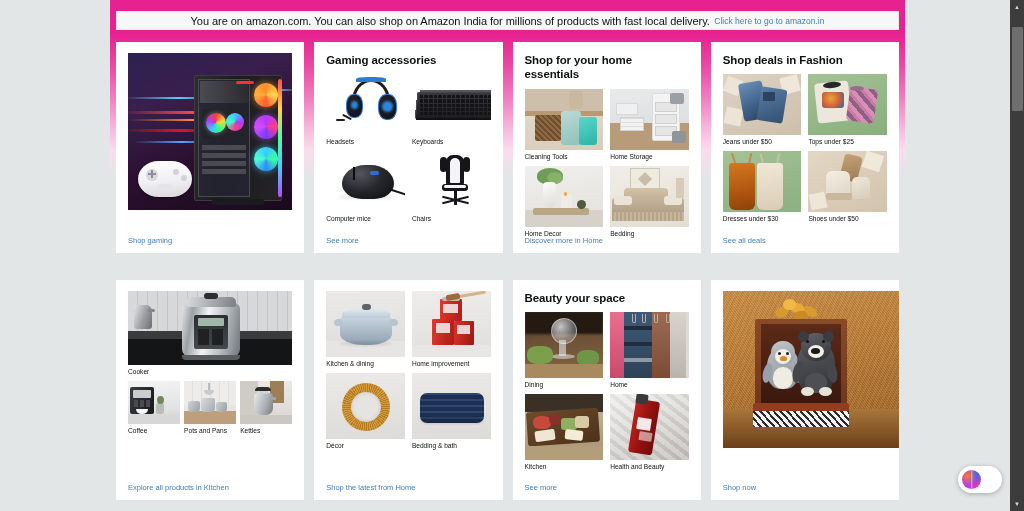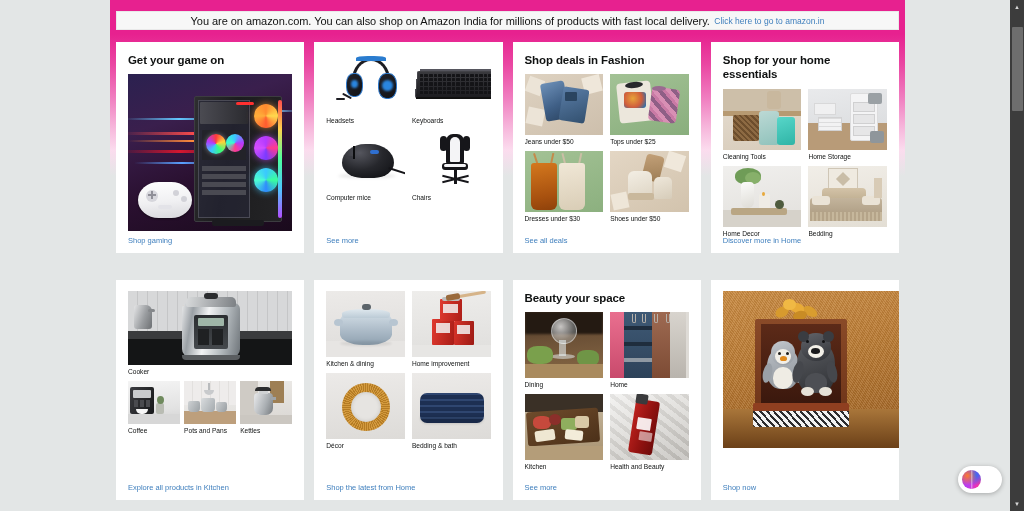--- a/index.html
+++ b/index.html
@@ -296,21 +296,20 @@
 
     <div id="locale-banner">
       <span class="txt">You are on amazon.com. You can also shop on Amazon India for millions of products with fast local delivery.</span>
       <span>&nbsp;</span>
       <a class="lnk" href="#">Click here to go to amazon.in</a>
     </div>
 
     <div class="grid-row" id="row-top">
 
       <div class="card">
-        <h2>Get your game on</h2>
         <div class="big-img pc-scene" style="height:157px;">
           <div class="pc-streak" style="left:-4px;top:44px;width:110px;background:linear-gradient(90deg,rgba(80,190,255,0),#63c8ff,rgba(80,190,255,0));"></div>
           <div class="pc-streak" style="left:-6px;top:58px;width:150px;height:3px;background:linear-gradient(90deg,rgba(255,60,60,0),#ff4d4d,rgba(255,60,60,0));"></div>
           <div class="pc-streak" style="left:0px;top:66px;width:130px;background:linear-gradient(90deg,rgba(255,120,60,0),#ff8a3d,rgba(255,120,60,0));"></div>
           <div class="pc-streak" style="left:-8px;top:76px;width:120px;height:3px;background:linear-gradient(90deg,rgba(200,20,40,0),#d41730,rgba(200,20,40,0));"></div>
           <div class="pc-streak" style="left:6px;top:88px;width:96px;background:linear-gradient(90deg,rgba(90,160,255,0),#5aa0ff,rgba(90,160,255,0));"></div>
           <div class="pc-streak" style="left:120px;top:36px;width:52px;background:linear-gradient(90deg,rgba(120,200,255,0),#78c8ff,rgba(120,200,255,0));"></div>
 
           <div class="pc-case" style="left:66px;top:22px;width:88px;height:126px;"></div>
           <div class="pc-glass" style="left:70px;top:26px;width:52px;height:118px;"></div>
@@ -336,20 +335,21 @@
           <div class="ph" style="left:20px;top:120px;width:8px;height:2px;background:#8f8f98;"></div>
           <div class="ph" style="left:23px;top:117px;width:2px;height:8px;background:#8f8f98;"></div>
           <div class="ph" style="left:45px;top:116px;width:6px;height:6px;background:#d2d2d8;border-radius:50%;"></div>
           <div class="ph" style="left:53px;top:122px;width:6px;height:6px;background:#d2d2d8;border-radius:50%;"></div>
           <div class="ph" style="left:30px;top:131px;width:14px;height:4px;background:#e3e3e8;border-radius:2px;"></div>
         </div>
         <a class="card-link" href="#">Shop gaming</a>
       </div>
 
       <div class="card">
+        <h2>Gaming accessories</h2>
         <div class="quad">
 
           <div class="tile">
             <div class="tile-img" style="height:61px;background:#fff;">
               <div class="hs-band" style="left:26px;top:5px;width:38px;height:22px;"></div>
               <div class="hs-cup" style="left:20px;top:20px;width:17px;height:24px;"></div>
               <div class="hs-cup" style="left:52px;top:20px;width:19px;height:26px;"></div>
               <div class="hs-glow" style="left:56px;top:27px;width:11px;height:11px;"></div>
               <div class="hs-glow" style="left:25px;top:27px;width:7px;height:8px;"></div>
               <div class="ph" style="left:30px;top:3px;width:30px;height:5px;background:#2a7ccf;border-radius:40% 40% 0 0;"></div>
@@ -476,75 +476,20 @@
               <div class="ch-part" style="left:42px;top:47px;width:3px;height:7px;"></div>
             </div>
             <div class="tile-cap">Chairs</div>
           </div>
 
         </div>
         <a class="card-link" href="#">See more</a>
       </div>
 
       <div class="card">
-        <h2>Shop deals in Fashion</h2>
-        <div class="quad">
-
-          <div class="tile">
-            <div class="tile-img" style="height:61px;background:linear-gradient(150deg,#ded2c1,#cdbfac);">
-              <div class="ph" style="left:2px;top:4px;width:16px;height:16px;background:#ece4d7;transform:rotate(20deg);"></div>
-              <div class="ph" style="left:58px;top:2px;width:18px;height:17px;background:#efe7da;transform:rotate(-14deg);"></div>
-              <div class="ph" style="left:2px;top:34px;width:17px;height:17px;background:#ece4d7;transform:rotate(12deg);"></div>
-              <div class="ph" style="left:18px;top:8px;width:24px;height:38px;background:linear-gradient(160deg,#6d90b8,#3f5f86 60%,#2d4664);border-radius:3px;transform:rotate(-10deg);"></div>
-              <div class="ph" style="left:36px;top:14px;width:26px;height:34px;background:linear-gradient(150deg,#5b7ea8,#32506f);border-radius:3px;transform:rotate(9deg);"></div>
-              <div class="ph" style="left:40px;top:18px;width:12px;height:9px;background:#2a4460;border-radius:1px;"></div>
-            </div>
-            <div class="tile-cap">Jeans under $50</div>
-          </div>
-
-          <div class="tile">
-            <div class="tile-img" style="height:61px;background:linear-gradient(160deg,#a3c295,#89ae7d);">
-              <div class="ph" style="left:8px;top:8px;width:34px;height:40px;background:#ece7dc;border-radius:4px;transform:rotate(-6deg);"></div>
-              <div class="ph" style="left:15px;top:8px;width:18px;height:6px;background:#27272b;border-radius:50%;transform:rotate(-6deg);"></div>
-              <div class="ph" style="left:14px;top:18px;width:22px;height:16px;background:radial-gradient(circle at 40% 40%,#e8a33a,#cf5d3c 55%,#2f6fa8 90%);border-radius:3px;"></div>
-              <div class="ph" style="left:40px;top:14px;width:28px;height:34px;background:repeating-linear-gradient(42deg,#d88fb4 0 4px,#8f5f86 4px 8px,#c97aa5 8px 11px);border-radius:4px;transform:rotate(8deg);"></div>
-              <div class="ph" style="left:42px;top:12px;width:14px;height:5px;background:#9a6b90;border-radius:50%;"></div>
-            </div>
-            <div class="tile-cap">Tops under $25</div>
-          </div>
-
-          <div class="tile">
-            <div class="tile-img" style="height:61px;background:linear-gradient(160deg,#a3c295,#8cb07f);">
-              <div class="ph" style="left:10px;top:2px;width:2px;height:13px;background:#c48a4a;transform:rotate(-18deg);"></div>
-              <div class="ph" style="left:26px;top:2px;width:2px;height:13px;background:#c48a4a;transform:rotate(12deg);"></div>
-              <div class="ph" style="left:6px;top:12px;width:26px;height:47px;background:linear-gradient(170deg,#d4781e,#a8510f 70%,#8e410a);border-radius:3px 3px 6px 6px;"></div>
-              <div class="ph" style="left:38px;top:2px;width:2px;height:13px;background:#cbbfa6;transform:rotate(-14deg);"></div>
-              <div class="ph" style="left:54px;top:2px;width:2px;height:13px;background:#cbbfa6;transform:rotate(12deg);"></div>
-              <div class="ph" style="left:34px;top:12px;width:26px;height:47px;background:linear-gradient(170deg,#f0e7d6,#d9cdb6);border-radius:3px 3px 6px 6px;"></div>
-            </div>
-            <div class="tile-cap">Dresses under $30</div>
-          </div>
-
-          <div class="tile">
-            <div class="tile-img" style="height:61px;background:linear-gradient(150deg,#e3d6c4,#d2c3ad);">
-              <div class="ph" style="left:56px;top:2px;width:18px;height:17px;background:#f0e8db;transform:rotate(18deg);"></div>
-              <div class="ph" style="left:2px;top:42px;width:16px;height:16px;background:#eee6d8;transform:rotate(-12deg);"></div>
-              <div class="ph" style="left:34px;top:4px;width:18px;height:26px;background:linear-gradient(160deg,#c3a179,#9c7c54);border-radius:4px;transform:rotate(14deg);"></div>
-              <div class="ph" style="left:18px;top:20px;width:24px;height:28px;background:linear-gradient(160deg,#f3eee4,#ddd4c3);border-radius:6px 6px 3px 3px;"></div>
-              <div class="ph" style="left:18px;top:42px;width:26px;height:7px;background:#c9b89c;border-radius:2px;"></div>
-              <div class="ph" style="left:44px;top:26px;width:18px;height:22px;background:linear-gradient(160deg,#eee7da,#d6ccb9);border-radius:5px 5px 2px 2px;"></div>
-            </div>
-            <div class="tile-cap">Shoes under $50</div>
-          </div>
-
-        </div>
-        <a class="card-link" href="#">See all deals</a>
-      </div>
-
-      <div class="card">
         <h2>Shop for your home essentials</h2>
         <div class="quad">
 
           <div class="tile">
             <div class="tile-img" style="height:61px;background:linear-gradient(170deg,#e6ded2,#d8ccbb);">
               <div class="ph" style="left:0;top:0;width:100%;height:22px;background:#cdbfa9;"></div>
               <div class="ph" style="left:0;top:22px;width:100%;height:5px;background:#b79a72;"></div>
               <div class="ph" style="left:10px;top:26px;width:26px;height:26px;background:repeating-linear-gradient(45deg,#8d6a43 0 2px,#6d4e2d 2px 4px);border-radius:2px;"></div>
               <div class="ph" style="left:36px;top:22px;width:20px;height:34px;background:linear-gradient(160deg,#bcd9d5,#8fc2bb);border-radius:3px;"></div>
               <div class="ph" style="left:54px;top:28px;width:18px;height:28px;background:linear-gradient(160deg,#57d6c9,#2fb4a6);border-radius:3px;"></div>
@@ -591,20 +536,75 @@
               <div class="ph" style="left:2px;top:46px;width:72px;height:9px;background:repeating-linear-gradient(90deg,#b5a489 0 2px,#c6b79c 2px 4px);"></div>
               <div class="ph" style="left:4px;top:30px;width:18px;height:9px;background:#eae3d6;border-radius:3px;"></div>
               <div class="ph" style="left:54px;top:30px;width:18px;height:9px;background:#eae3d6;border-radius:3px;"></div>
               <div class="ph" style="left:66px;top:12px;width:8px;height:20px;background:#d8cbb6;"></div>
             </div>
             <div class="tile-cap">Bedding</div>
           </div>
 
         </div>
         <a class="card-link" href="#">Discover more in Home</a>
+      </div>
+
+      <div class="card">
+        <h2>Shop deals in Fashion</h2>
+        <div class="quad">
+
+          <div class="tile">
+            <div class="tile-img" style="height:61px;background:linear-gradient(150deg,#ded2c1,#cdbfac);">
+              <div class="ph" style="left:2px;top:4px;width:16px;height:16px;background:#ece4d7;transform:rotate(20deg);"></div>
+              <div class="ph" style="left:58px;top:2px;width:18px;height:17px;background:#efe7da;transform:rotate(-14deg);"></div>
+              <div class="ph" style="left:2px;top:34px;width:17px;height:17px;background:#ece4d7;transform:rotate(12deg);"></div>
+              <div class="ph" style="left:18px;top:8px;width:24px;height:38px;background:linear-gradient(160deg,#6d90b8,#3f5f86 60%,#2d4664);border-radius:3px;transform:rotate(-10deg);"></div>
+              <div class="ph" style="left:36px;top:14px;width:26px;height:34px;background:linear-gradient(150deg,#5b7ea8,#32506f);border-radius:3px;transform:rotate(9deg);"></div>
+              <div class="ph" style="left:40px;top:18px;width:12px;height:9px;background:#2a4460;border-radius:1px;"></div>
+            </div>
+            <div class="tile-cap">Jeans under $50</div>
+          </div>
+
+          <div class="tile">
+            <div class="tile-img" style="height:61px;background:linear-gradient(160deg,#a3c295,#89ae7d);">
+              <div class="ph" style="left:8px;top:8px;width:34px;height:40px;background:#ece7dc;border-radius:4px;transform:rotate(-6deg);"></div>
+              <div class="ph" style="left:15px;top:8px;width:18px;height:6px;background:#27272b;border-radius:50%;transform:rotate(-6deg);"></div>
+              <div class="ph" style="left:14px;top:18px;width:22px;height:16px;background:radial-gradient(circle at 40% 40%,#e8a33a,#cf5d3c 55%,#2f6fa8 90%);border-radius:3px;"></div>
+              <div class="ph" style="left:40px;top:14px;width:28px;height:34px;background:repeating-linear-gradient(42deg,#d88fb4 0 4px,#8f5f86 4px 8px,#c97aa5 8px 11px);border-radius:4px;transform:rotate(8deg);"></div>
+              <div class="ph" style="left:42px;top:12px;width:14px;height:5px;background:#9a6b90;border-radius:50%;"></div>
+            </div>
+            <div class="tile-cap">Tops under $25</div>
+          </div>
+
+          <div class="tile">
+            <div class="tile-img" style="height:61px;background:linear-gradient(160deg,#a3c295,#8cb07f);">
+              <div class="ph" style="left:10px;top:2px;width:2px;height:13px;background:#c48a4a;transform:rotate(-18deg);"></div>
+              <div class="ph" style="left:26px;top:2px;width:2px;height:13px;background:#c48a4a;transform:rotate(12deg);"></div>
+              <div class="ph" style="left:6px;top:12px;width:26px;height:47px;background:linear-gradient(170deg,#d4781e,#a8510f 70%,#8e410a);border-radius:3px 3px 6px 6px;"></div>
+              <div class="ph" style="left:38px;top:2px;width:2px;height:13px;background:#cbbfa6;transform:rotate(-14deg);"></div>
+              <div class="ph" style="left:54px;top:2px;width:2px;height:13px;background:#cbbfa6;transform:rotate(12deg);"></div>
+              <div class="ph" style="left:34px;top:12px;width:26px;height:47px;background:linear-gradient(170deg,#f0e7d6,#d9cdb6);border-radius:3px 3px 6px 6px;"></div>
+            </div>
+            <div class="tile-cap">Dresses under $30</div>
+          </div>
+
+          <div class="tile">
+            <div class="tile-img" style="height:61px;background:linear-gradient(150deg,#e3d6c4,#d2c3ad);">
+              <div class="ph" style="left:56px;top:2px;width:18px;height:17px;background:#f0e8db;transform:rotate(18deg);"></div>
+              <div class="ph" style="left:2px;top:42px;width:16px;height:16px;background:#eee6d8;transform:rotate(-12deg);"></div>
+              <div class="ph" style="left:34px;top:4px;width:18px;height:26px;background:linear-gradient(160deg,#c3a179,#9c7c54);border-radius:4px;transform:rotate(14deg);"></div>
+              <div class="ph" style="left:18px;top:20px;width:24px;height:28px;background:linear-gradient(160deg,#f3eee4,#ddd4c3);border-radius:6px 6px 3px 3px;"></div>
+              <div class="ph" style="left:18px;top:42px;width:26px;height:7px;background:#c9b89c;border-radius:2px;"></div>
+              <div class="ph" style="left:44px;top:26px;width:18px;height:22px;background:linear-gradient(160deg,#eee7da,#d6ccb9);border-radius:5px 5px 2px 2px;"></div>
+            </div>
+            <div class="tile-cap">Shoes under $50</div>
+          </div>
+
+        </div>
+        <a class="card-link" href="#">See all deals</a>
       </div>
 
     </div>
 
     <div class="grid-row" id="row-bottom">
 
       <div class="card">
         <div class="big-img" style="height:74px;background:linear-gradient(175deg,#dddedf 0%,#c9cacb 52%,#2d2e30 53%,#1f2021 100%);">
           <div class="ph" style="left:0;top:0;width:100%;height:40px;background:repeating-linear-gradient(90deg,#d7d8d9 0 9px,#c5c6c7 9px 10px),repeating-linear-gradient(0deg,rgba(0,0,0,.04) 0 7px,rgba(0,0,0,.09) 7px 8px);"></div>
           <div class="ph" style="left:0;top:40px;width:100%;height:8px;background:#3a3b3d;"></div>

